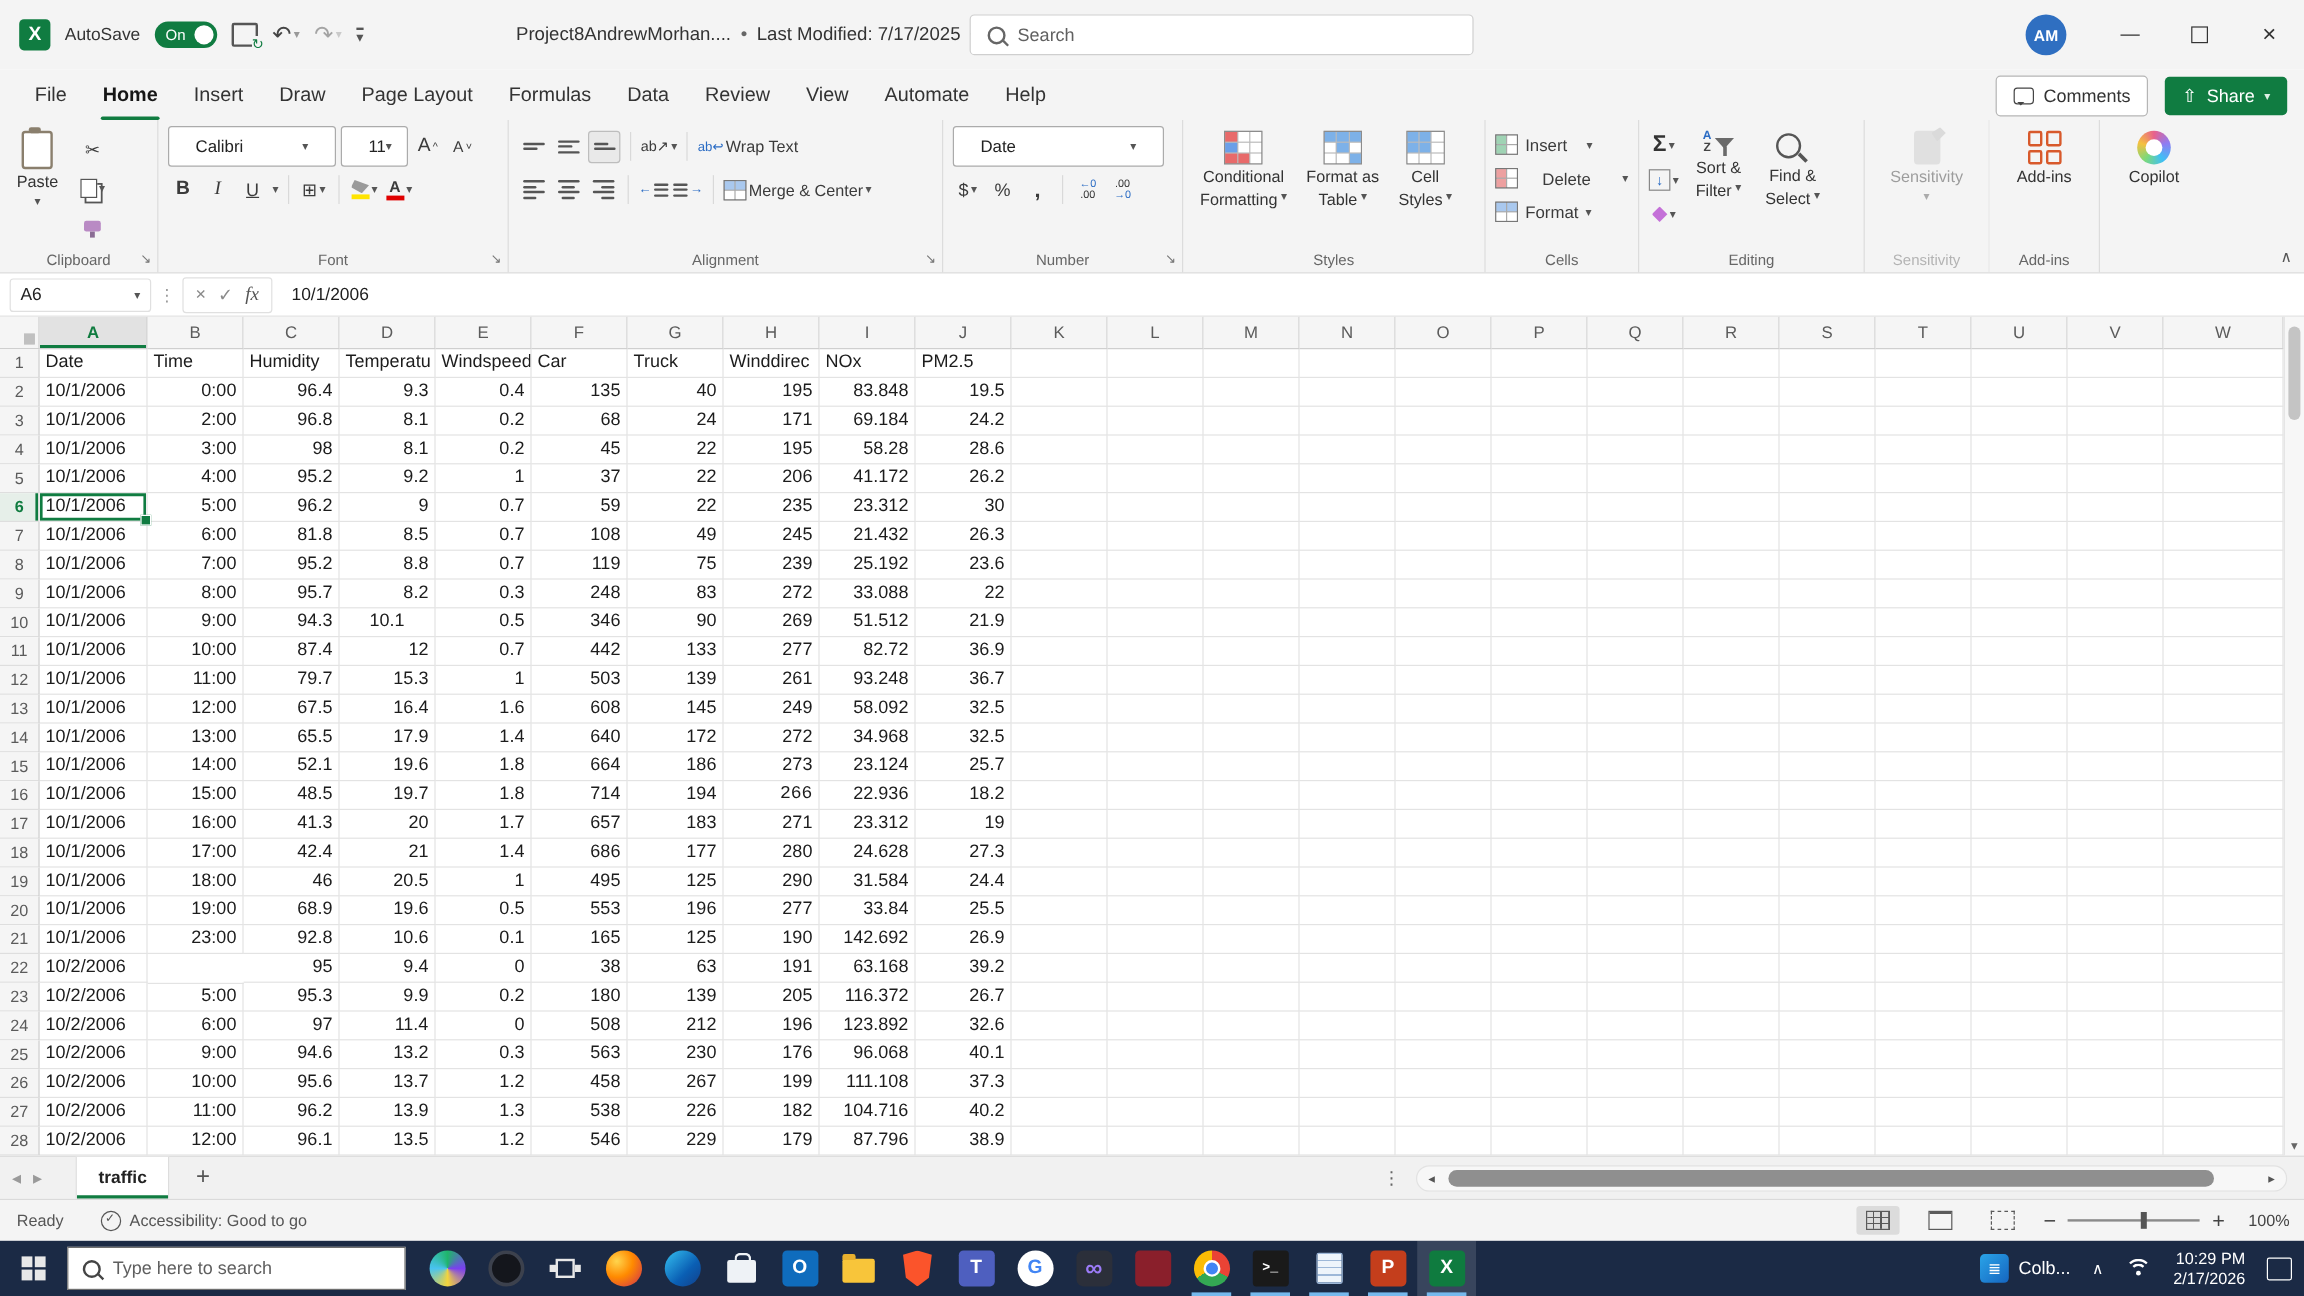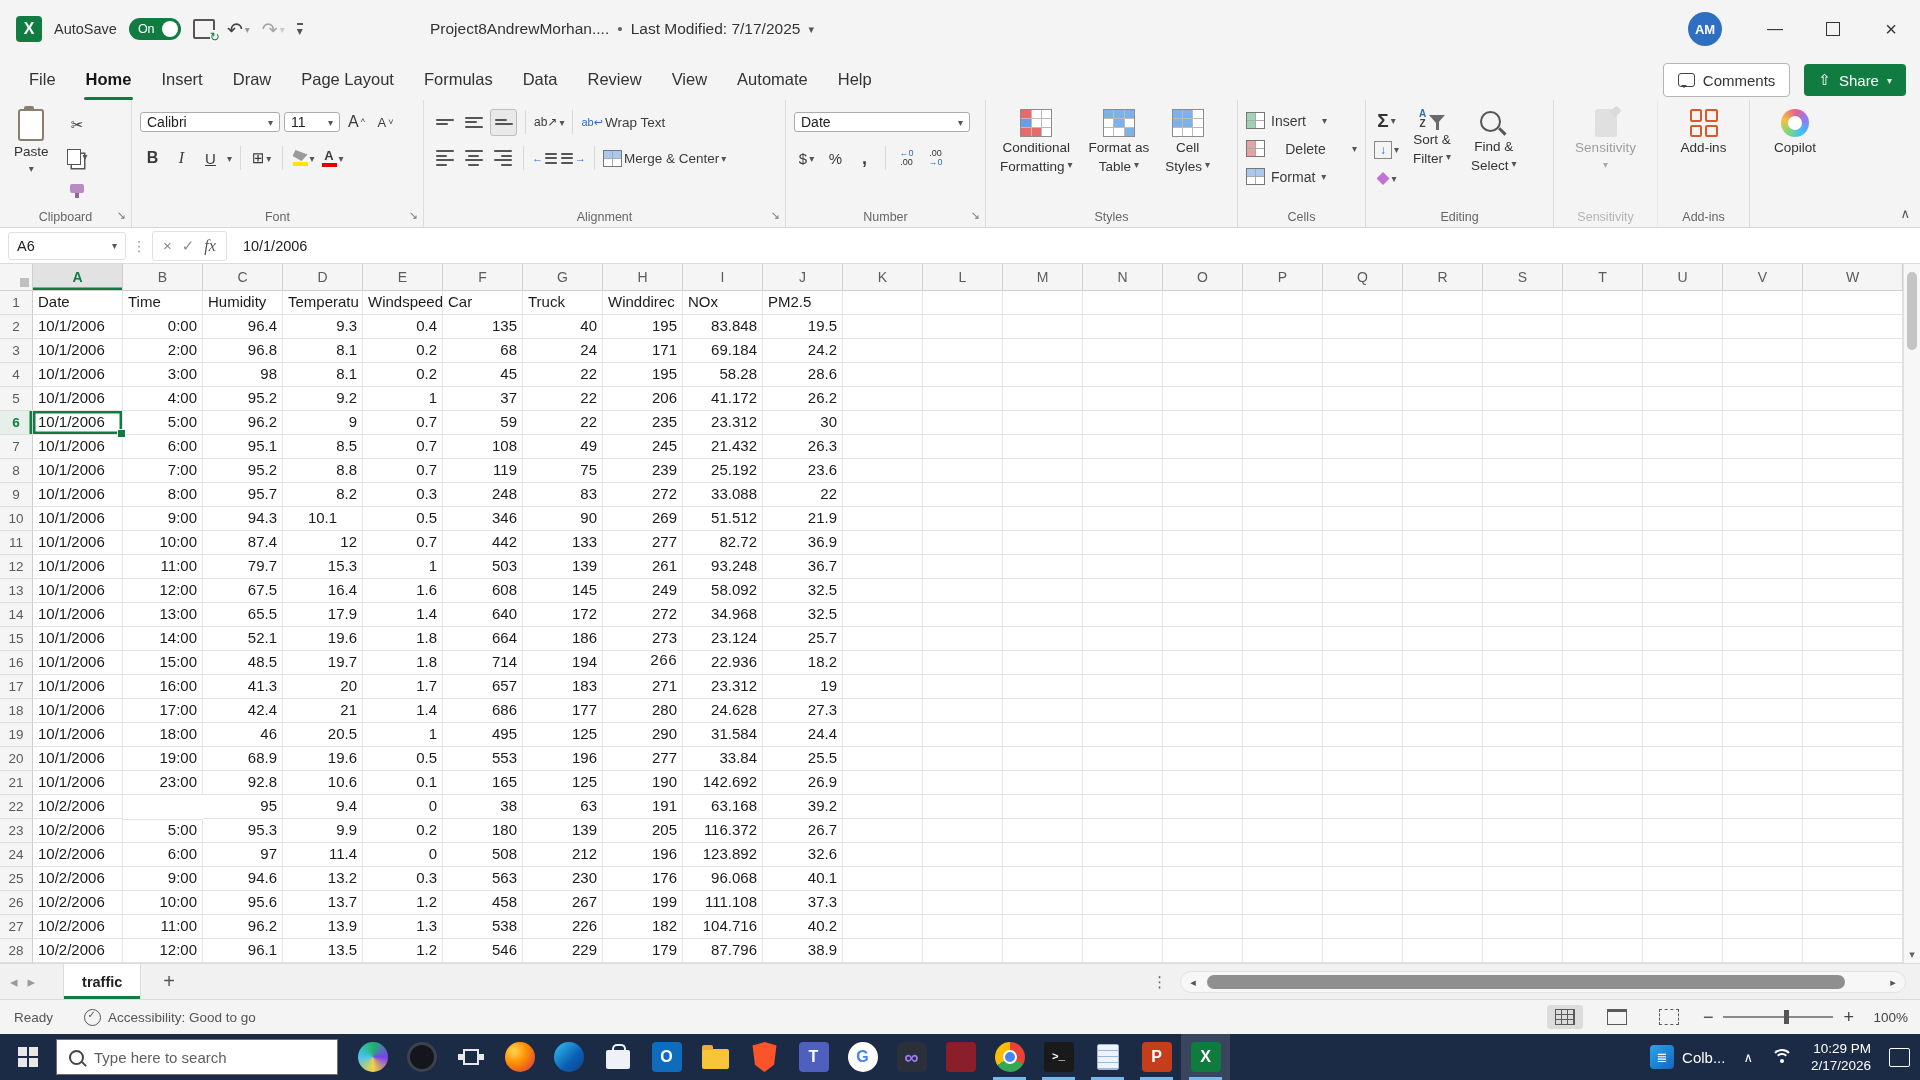--- a/index.html
+++ b/index.html
@@ -46,22 +46,22 @@
   .share-btn{height:32px;background:#107c41;border-radius:4px;color:#fff;display:flex;align-items:center;gap:8px;
              padding:0 14px;font-size:15px;}
   
   .ribbon{position:absolute;left:0;top:100px;width:1920px;height:128px;background:#f4f4f4;border-bottom:1px solid #d6d6d6;
           display:flex;box-sizing:border-box;}
   .grp{position:relative;border-right:1px solid #dcdcdc;box-sizing:border-box;padding:6px 8px 22px 8px;flex:none;}
   .grp-label{position:absolute;bottom:3px;left:0;right:0;text-align:center;font-size:12.5px;color:#666;}
   .launcher{position:absolute;right:5px;bottom:5px;font-size:11px;color:#777;}
   .rrow{display:flex;align-items:center;gap:4px;height:32px;}
   .rrow2{margin-top:4px;}
-  .combo{height:20px;background:#fff;border:1px solid #ababab;border-radius:3px;display:flex;align-items:center;
-         font-size:14px;color:#222;padding:0 6px;box-sizing:border-box;justify-content:space-between;}
+  .combo{height:34px;background:#fff;border:1px solid #ababab;border-radius:3px;display:flex;align-items:center;
+         font-size:14px;color:#222;padding:0 22px;box-sizing:border-box;justify-content:space-between;}
   .drop{font-size:10px;color:#555;}
   .sbtn{min-width:25px;height:25px;display:inline-flex;align-items:center;justify-content:center;border-radius:3px;
         font-size:15px;color:#3b3b3b;gap:2px;}
   .sbtn.boxed{border:1px solid #bdbdbd;background:#e9e9e9;}
   .vdiv{width:1px;height:24px;background:#d9d9d9;margin:0 4px;}
   .bigbtn{display:flex;flex-direction:column;align-items:center;gap:3px;padding:3px 6px 0 6px;font-size:13.5px;
           color:#333;line-height:1.15;text-align:center;}
   .bigbtn .drop{margin-top:0px;}
   
   .alines{display:inline-flex;flex-direction:column;gap:2.5px;width:18px;}
@@ -234,20 +234,24 @@
       <span class="qa-ic">↶<span class="drop">▾</span></span>
       <span class="qa-ic" style="opacity:.45">↷<span class="drop">▾</span></span>
       <span class="custom-ic">▾</span>
     </div>
     <div class="doc-title">
       <span>Project8AndrewMorhan....</span>
       <span class="dot">•</span>
       <span>Last Modified: 7/17/2025</span>
       <span class="drop">▾</span>
     </div>
+    <div class="tb-search">
+      <span class="mag"></span>
+      <span>Search</span>
+    </div>
     <div class="tb-right">
       <div class="avatar">AM</div>
       <div class="winbtn">—</div>
       <div class="winbtn">
           <span class="maxbox"></span>
         </div>
       <div class="winbtn" style="font-size:20px">×</div>
     </div>
   </div>
 
@@ -815,21 +819,21 @@
           <div class="cell" style="width: 80px;"></div>
           <div class="cell" style="width: 80px;"></div>
           <div class="cell" style="width: 80px;"></div>
           <div class="cell" style="width: 80px;"></div>
           <div class="cell" style="width: 100px;"></div>
         </div>
         <div class="grow">
           <div class="rh">7</div>
           <div class="cell" style="width: 90px;">10/1/2006</div>
           <div class="cell num" style="width: 80px;">6:00</div>
-          <div class="cell num" style="width: 80px;">95.1</div>
+          <div class="cell num" style="width: 80px;">81.8</div>
           <div class="cell num" style="width: 80px;">8.5</div>
           <div class="cell num" style="width: 80px;">0.7</div>
           <div class="cell num" style="width: 80px;">108</div>
           <div class="cell num" style="width: 80px;">49</div>
           <div class="cell num" style="width: 80px;">245</div>
           <div class="cell num" style="width: 80px;">21.432</div>
           <div class="cell num" style="width: 80px;">26.3</div>
           <div class="cell" style="width: 80px;"></div>
           <div class="cell" style="width: 80px;"></div>
           <div class="cell" style="width: 80px;"></div>

